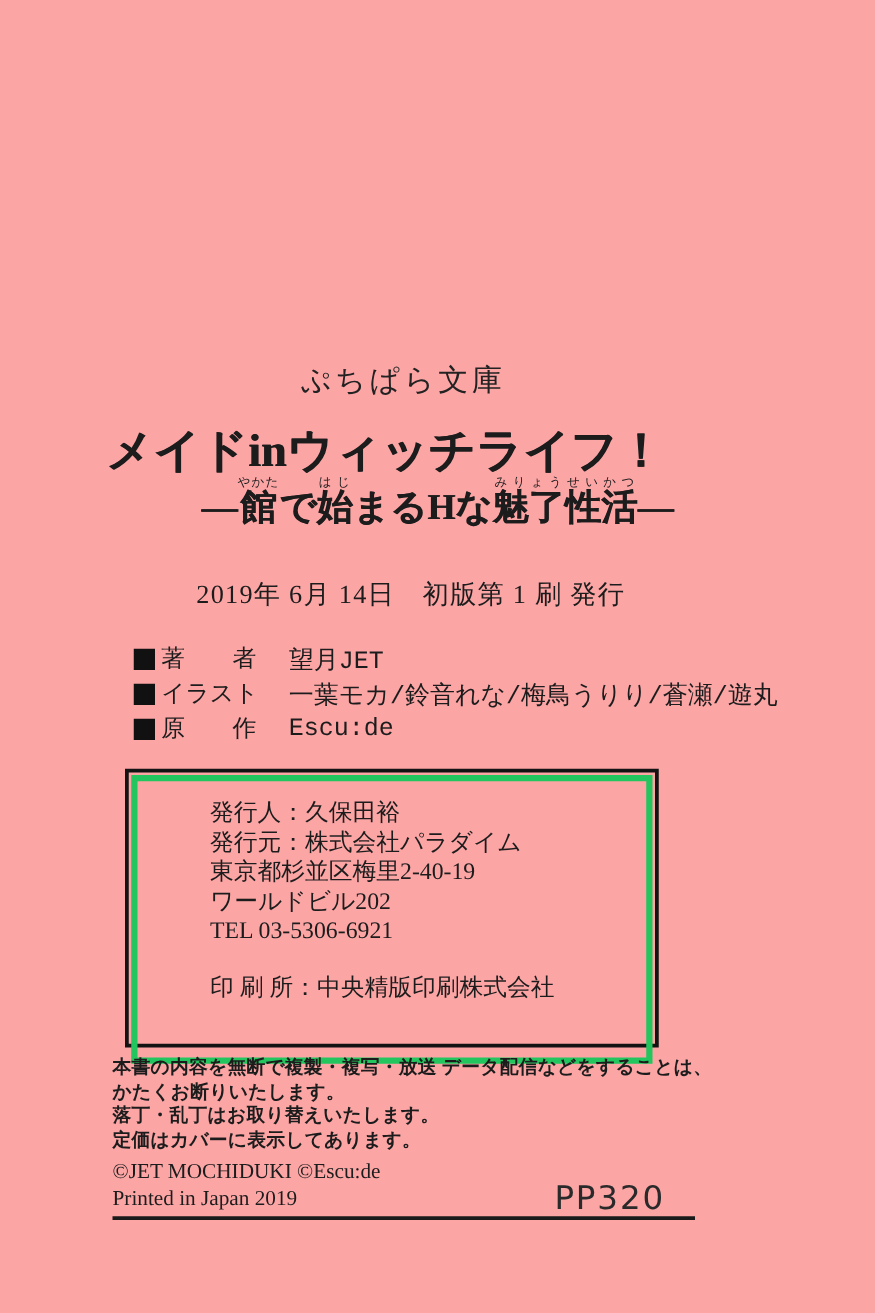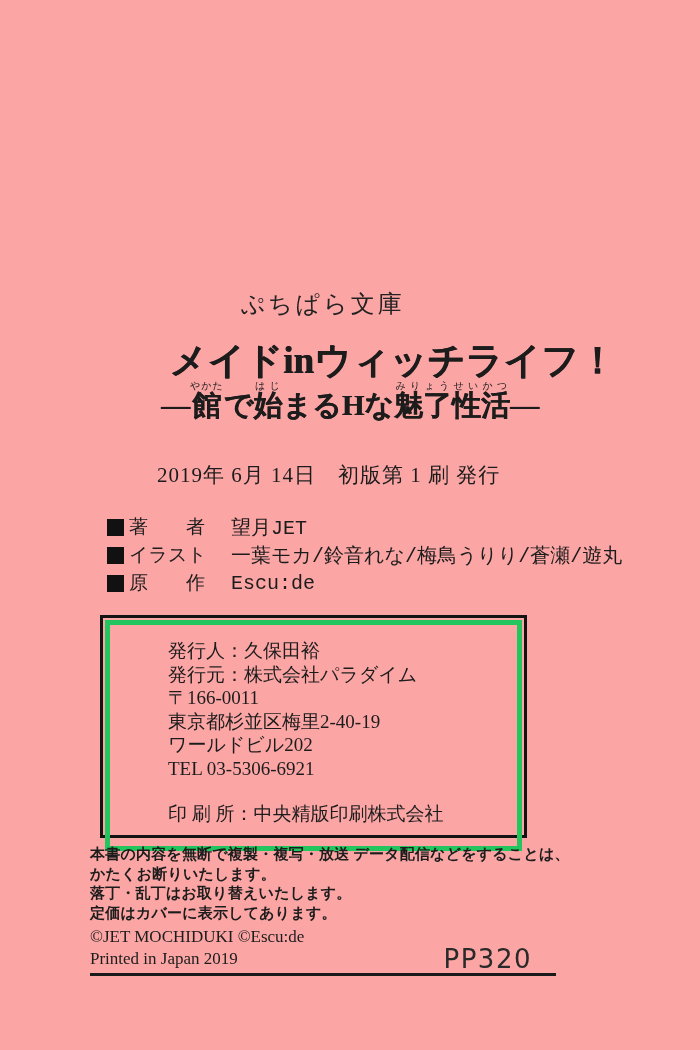--- a/index.html
+++ b/index.html
@@ -19,21 +19,21 @@
     top: 288px; left: 0; width: 645px;
     text-align: center;
     font-family: "DejaVu Sans", "Liberation Sans", sans-serif;
     font-size: 24px;
     letter-spacing: 3px;
     color: #222;
   }
   .main-title {
     position: absolute;
     top: 336px; left: 0; width: 616px;
-    text-align: right;
+    text-align: center;
     font-size: 37px;
     font-weight: 700;
     letter-spacing: 0px;
     text-shadow: 0.6px 0 0 currentColor;
     white-space: nowrap;
   }
   .sub-title {
     position: absolute;
     top: 381px; left: 0; width: 700px;
     text-align: center;
@@ -186,21 +186,20 @@
       <span class="credit-bullet"></span>
       <span class="credit-label">原作</span>
       <span class="credit-value">Escu:de</span>
     </div>
   </div>
 
   <div class="publisher-box-outer">
     <div class="publisher-box-inner">
       <div class="pub-line">発行人：久保田裕</div>
       <div class="pub-line">発行元：株式会社パラダイム</div>
-      <div class="pub-line">〒166-0011</div>
       <div class="pub-line">東京都杉並区梅里2-40-19</div>
       <div class="pub-line">ワールドビル202</div>
       <div class="pub-line">TEL 03-5306-6921</div>
       <div class="pub-line printer">印 刷 所：中央精版印刷株式会社</div>
     </div>
   </div>
 
   <div class="footer">
     <div class="notice-line">本書の内容を無断で複製・複写・放送 データ配信などをすることは、</div>
     <div class="notice-line">かたくお断りいたします。</div>

